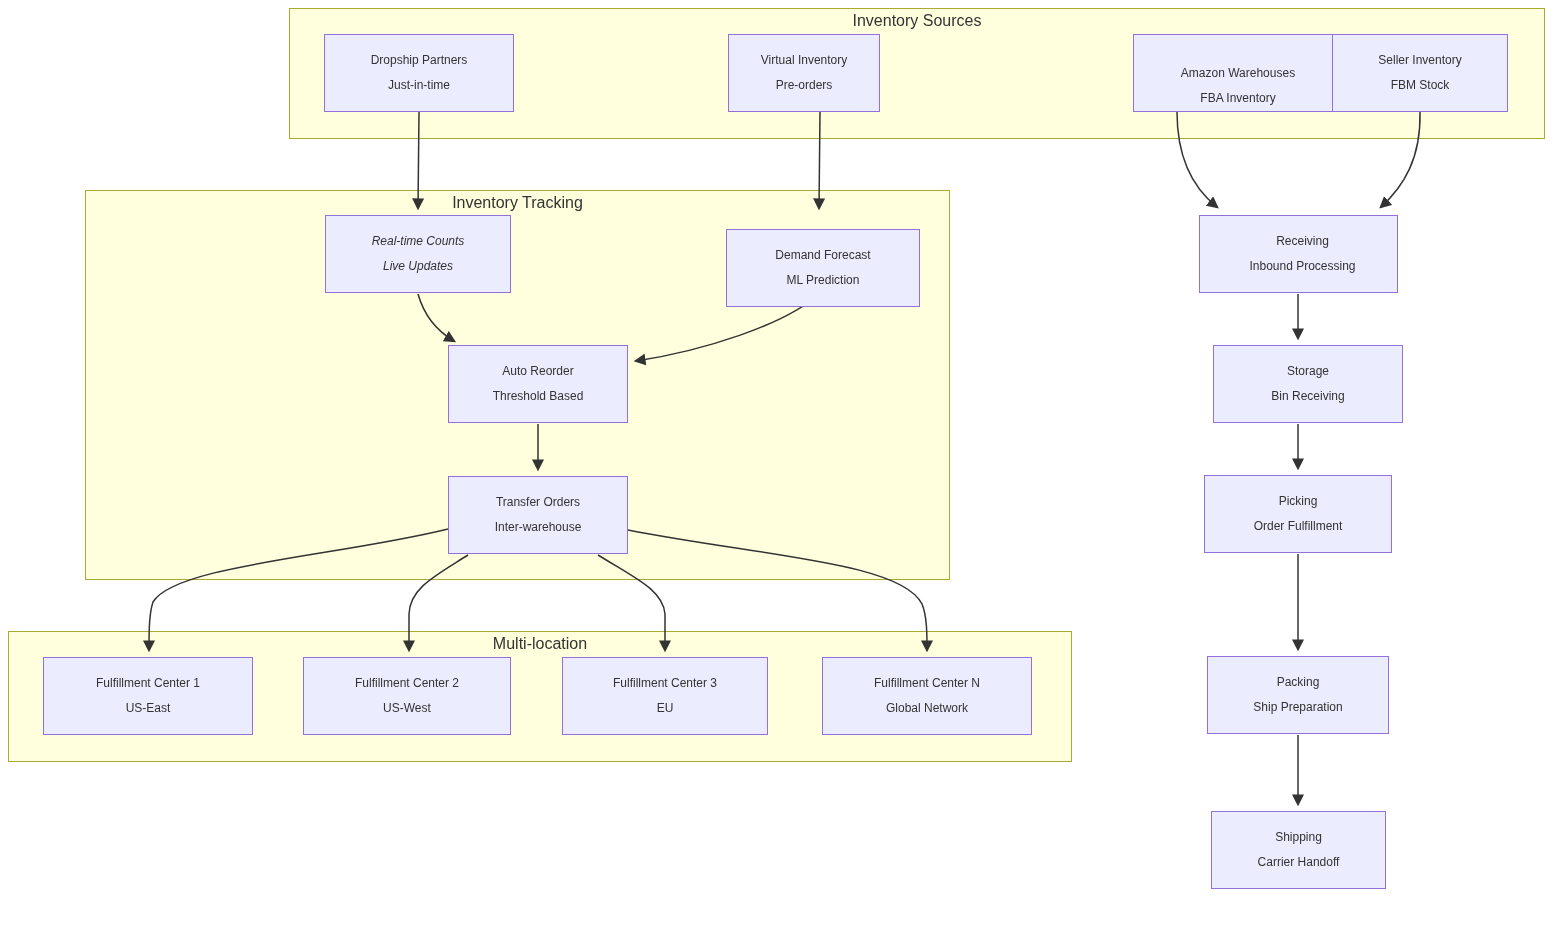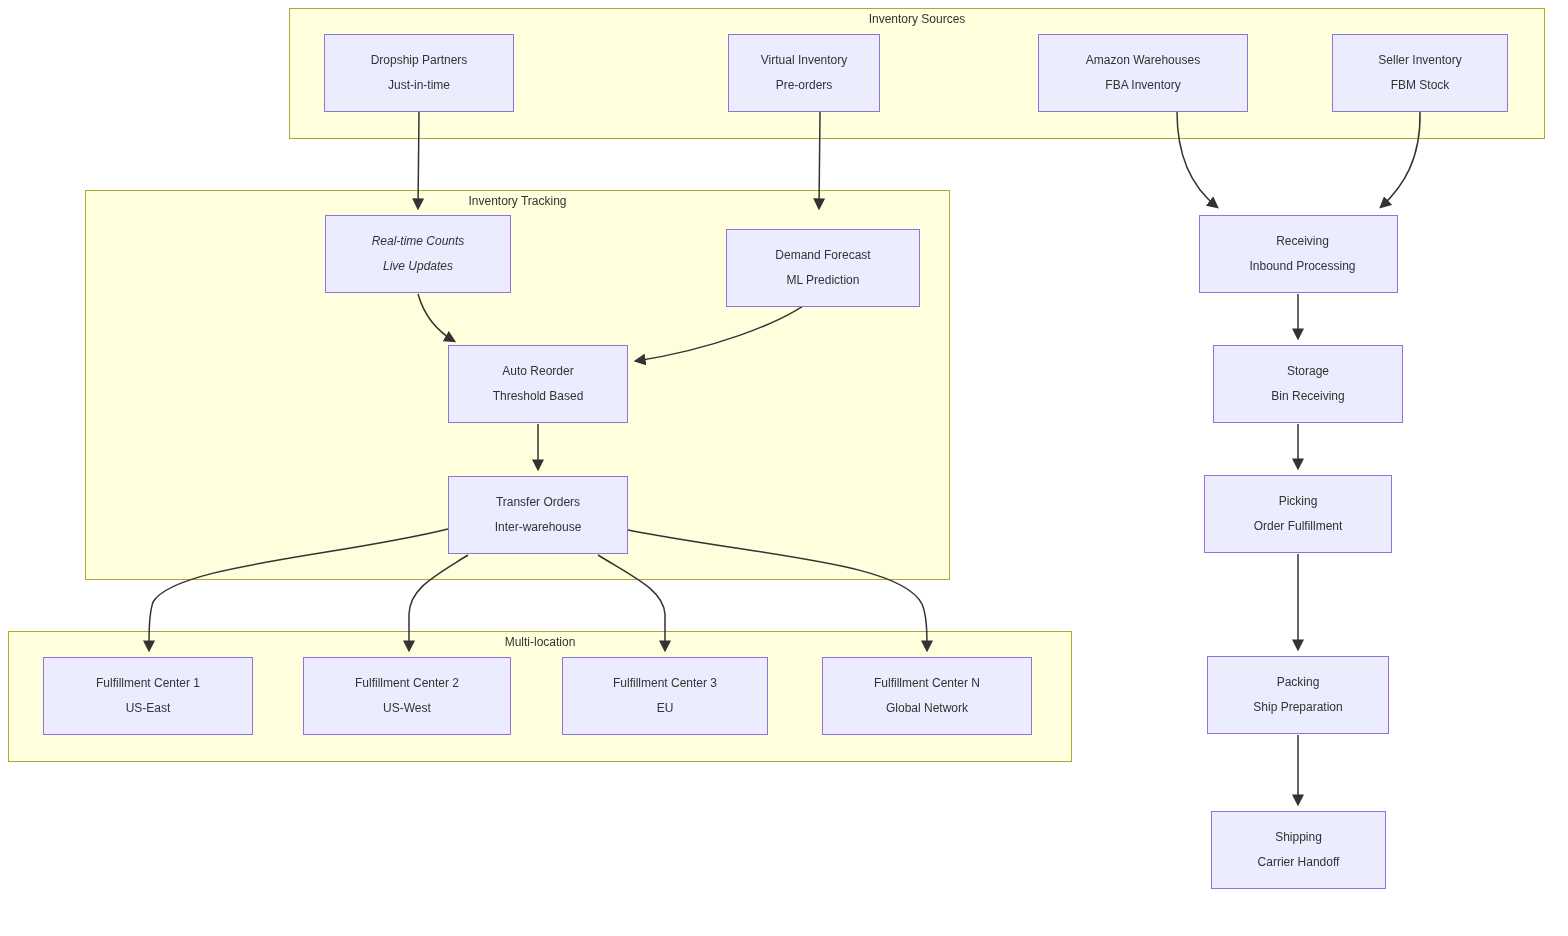--- a/index.html
+++ b/index.html
@@ -5,33 +5,33 @@
   html,body{margin:0;padding:0;background:#ffffff;}
   .canvas{
     position:relative;width:1568px;height:936px;overflow:hidden;
     font-family:"Liberation Sans","DejaVu Sans",sans-serif;color:#333333;
   }
   .cluster{
     position:absolute;background:#ffffde;border:1px solid #aaaa33;z-index:0;
   }
   .cluster-title{
     position:absolute;top:3px;left:0;right:0;text-align:center;
-    font-size:12px;color:#333333;z-index:1;font-weight:400;
+    font-size:16px;color:#333333;z-index:1;font-weight:400;
   }
   .edges{position:absolute;left:0;top:0;z-index:2;}
   .edge{fill:none;stroke:#333333;stroke-width:1.5px;}
   .node{
     position:absolute;height:78px;background:#ececff;border:1px solid #9370db;
     display:flex;flex-direction:column;align-items:center;justify-content:center;
     text-align:center;font-size:12px;line-height:25px;z-index:3;box-sizing:border-box;
   }
   
   #n-dropship   {left:324px; top:34px;  width:190px;}
   #n-virtual    {left:728px; top:34px;  width:152px;}
-  #n-amazon     {left:1038px;top:34px;  width:210px;}
+  #n-amazon     {left:1133px;top:34px;  width:210px;justify-content:flex-end;}
   #n-seller     {left:1332px;top:34px;  width:176px;}
   #n-realtime   {left:325px; top:215px; width:186px;font-style:italic;}
   #n-demand     {left:726px; top:229px; width:194px;}
   #n-autoreorder{left:448px; top:345px; width:180px;}
   #n-transfer   {left:448px; top:476px; width:180px;}
   #n-receiving  {left:1199px;top:215px; width:199px;padding-left:8px;}
   #n-storage    {left:1213px;top:345px; width:190px;}
   #n-picking    {left:1204px;top:475px; width:188px;}
   #n-packing    {left:1207px;top:656px; width:182px;}
   #n-shipping   {left:1211px;top:811px; width:175px;}

